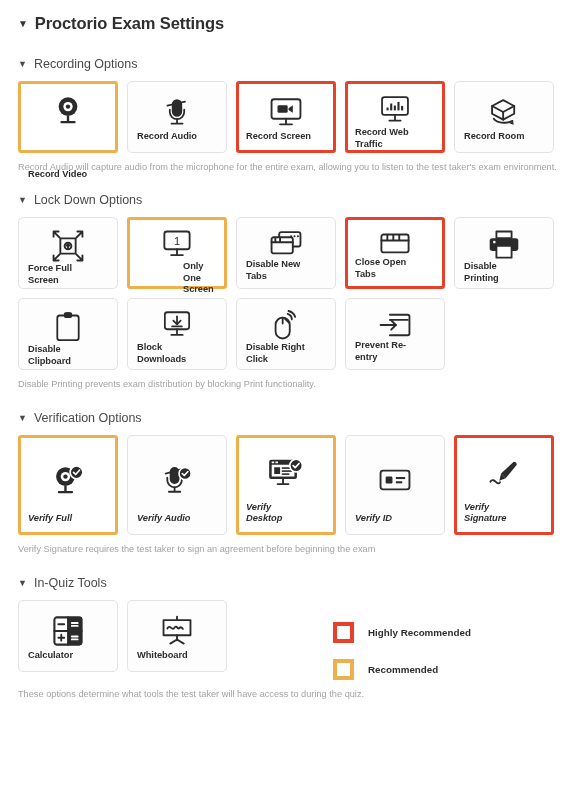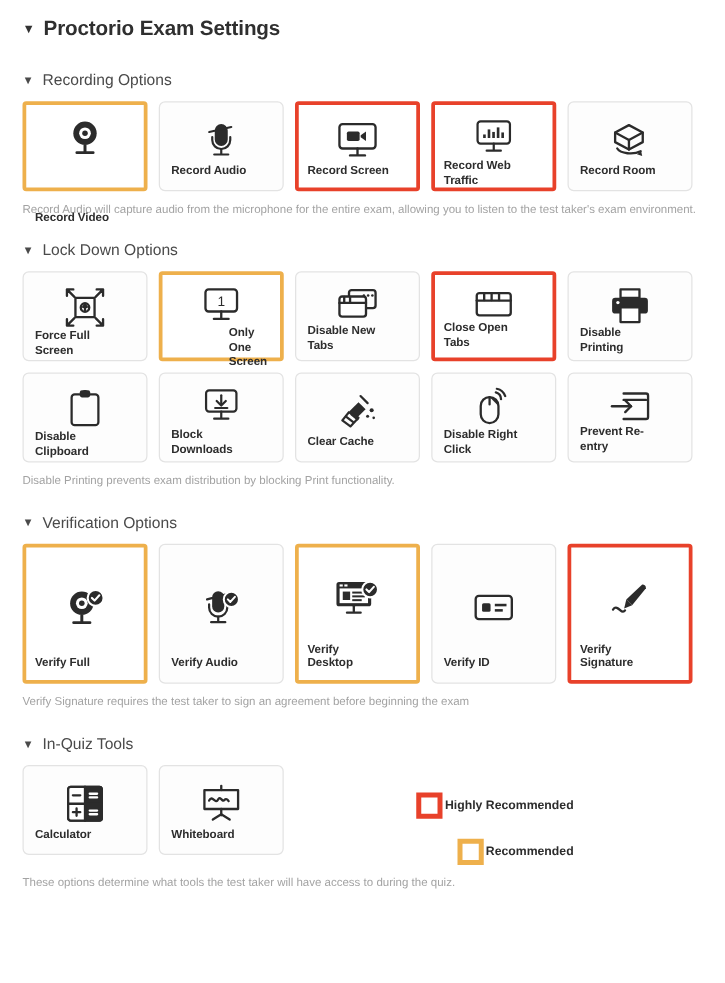--- a/index.html
+++ b/index.html
@@ -85,21 +85,21 @@
     box-sizing: border-box;
     border: 1px solid #e3e3e3;
     border-radius: 5px;
     background: #fdfdfd;
     display: flex;
     flex-direction: column;
     justify-content: space-between;
     padding: 11px 9px 9px 9px;
     position: relative;
   }
-  .card.tall { height: 112px; }
+  .card.tall { height: 100px; font-style: italic; }
   .card.rec-high {
     border: 3px solid #e8412a;
     border-radius: 3px;
     padding: 9px 7px 7px 7px;
     background: #ffffff;
   }
   .card.rec-some {
     border: 3px solid #eeb04c;
     border-radius: 3px;
     padding: 9px 7px 7px 7px;
@@ -137,22 +137,21 @@
   .legend {
     margin-left: 106px;
     margin-top: 22px;
     display: flex;
     flex-direction: column;
     gap: 16px;
   }
   .legend-item {
     display: flex;
     align-items: center;
-    gap: 2px;
-    justify-content: flex-end;
+    gap: 14px;
   }
   .legend-swatch {
     width: 21px;
     height: 21px;
     box-sizing: border-box;
     background: #ffffff;
   }
   .legend-swatch.high { border: 4px solid #e8412a; }
   .legend-swatch.some { border: 4px solid #eeb04c; }
   .legend-label {
@@ -337,34 +336,20 @@
               <rect x="6" y="2" width="30" height="21" rx="3" stroke="currentColor" fill="none" stroke-width="2.2" stroke-linecap="round" stroke-linejoin="round"></rect>
               <path d="M21 7 v9" stroke="currentColor" fill="none" stroke-width="2.2" stroke-linecap="round" stroke-linejoin="round"></path>
               <path d="M16.5 12.5 L21 17 l4.5 -4.5" stroke="currentColor" fill="none" stroke-width="2.2" stroke-linecap="round" stroke-linejoin="round"></path>
               <path d="M15 19.5 h12" stroke="currentColor" fill="none" stroke-width="2.2" stroke-linecap="round" stroke-linejoin="round"></path>
               <path d="M21 23 v6" stroke="currentColor" fill="none" stroke-width="2.2" stroke-linecap="round" stroke-linejoin="round"></path>
               <path d="M14 30 h14" stroke="currentColor" fill="none" stroke-width="2.2" stroke-linecap="round" stroke-linejoin="round"></path>
             </svg>
           </div>
           <div class="card-label" style="white-space: pre-line;">Block
 Downloads</div>
-        </div>
-        <div class="card">
-          <div class="card-icon">
-            <svg width="34" height="32" viewBox="0 0 42 38">
-              <path d="M24 4 L31 11" stroke="currentColor" fill="none" stroke-width="2.2" stroke-linecap="round" stroke-linejoin="round"></path>
-              <path d="M13 19 L22 10 l7 7 l-9 9 z" fill="currentColor"></path>
-              <path d="M12.5 20 L6 28 l8 6 l8 -8.5z" stroke="currentColor" fill="none" stroke-width="2.2" stroke-linecap="round" stroke-linejoin="round"></path>
-              <path d="M10 24.5 l6.5 5 M15 22 l6 5" stroke="currentColor" fill="none" stroke-width="2.2" stroke-linecap="round" stroke-linejoin="round"></path>
-              <circle cx="35" cy="18" r="2" fill="currentColor"></circle>
-              <circle cx="31" cy="24" r="1.5" fill="currentColor"></circle>
-              <circle cx="37" cy="25.5" r="1.3" fill="currentColor"></circle>
-            </svg>
-          </div>
-          <div class="card-label" style="white-space: pre-line;">Clear Cache</div>
         </div>
         <div class="card">
           <div class="card-icon">
             <svg width="30" height="32" viewBox="0 0 36 38">
               <path d="M14 9 a8.5 8.5 0 0 1 8.5 8.5 v8 a8.5 8.5 0 0 1 -17 0 v-8 A8.5 8.5 0 0 1 14 9z" stroke="currentColor" fill="none" stroke-width="2.2" stroke-linecap="round" stroke-linejoin="round"></path>
               <path d="M14 9 v7" stroke="currentColor" fill="none" stroke-width="2.2" stroke-linecap="round" stroke-linejoin="round"></path>
               <path d="M22.5 17.5 a8.5 8.5 0 0 0 -8.5 -8.5" fill="currentColor"></path>
               <path d="M25 11 a7 7 0 0 0 -5 -6.5" stroke="currentColor" fill="none" stroke-width="2.2" stroke-linecap="round" stroke-linejoin="round"></path>
               <path d="M29 8 a11 11 0 0 0 -8 -7" stroke="currentColor" fill="none" stroke-width="2.2" stroke-linecap="round" stroke-linejoin="round"></path>
             </svg>

